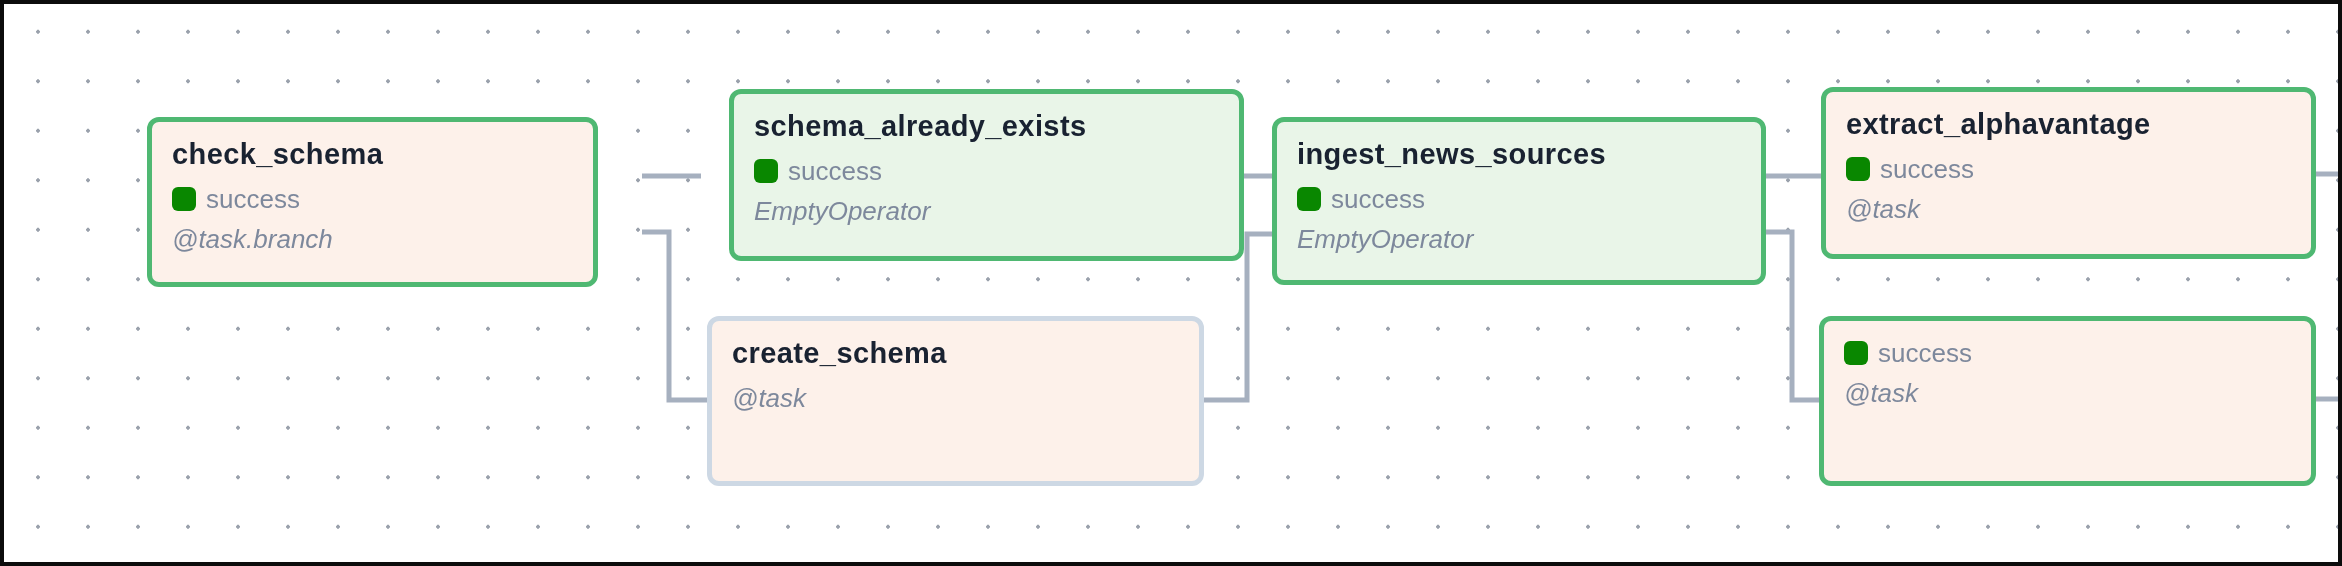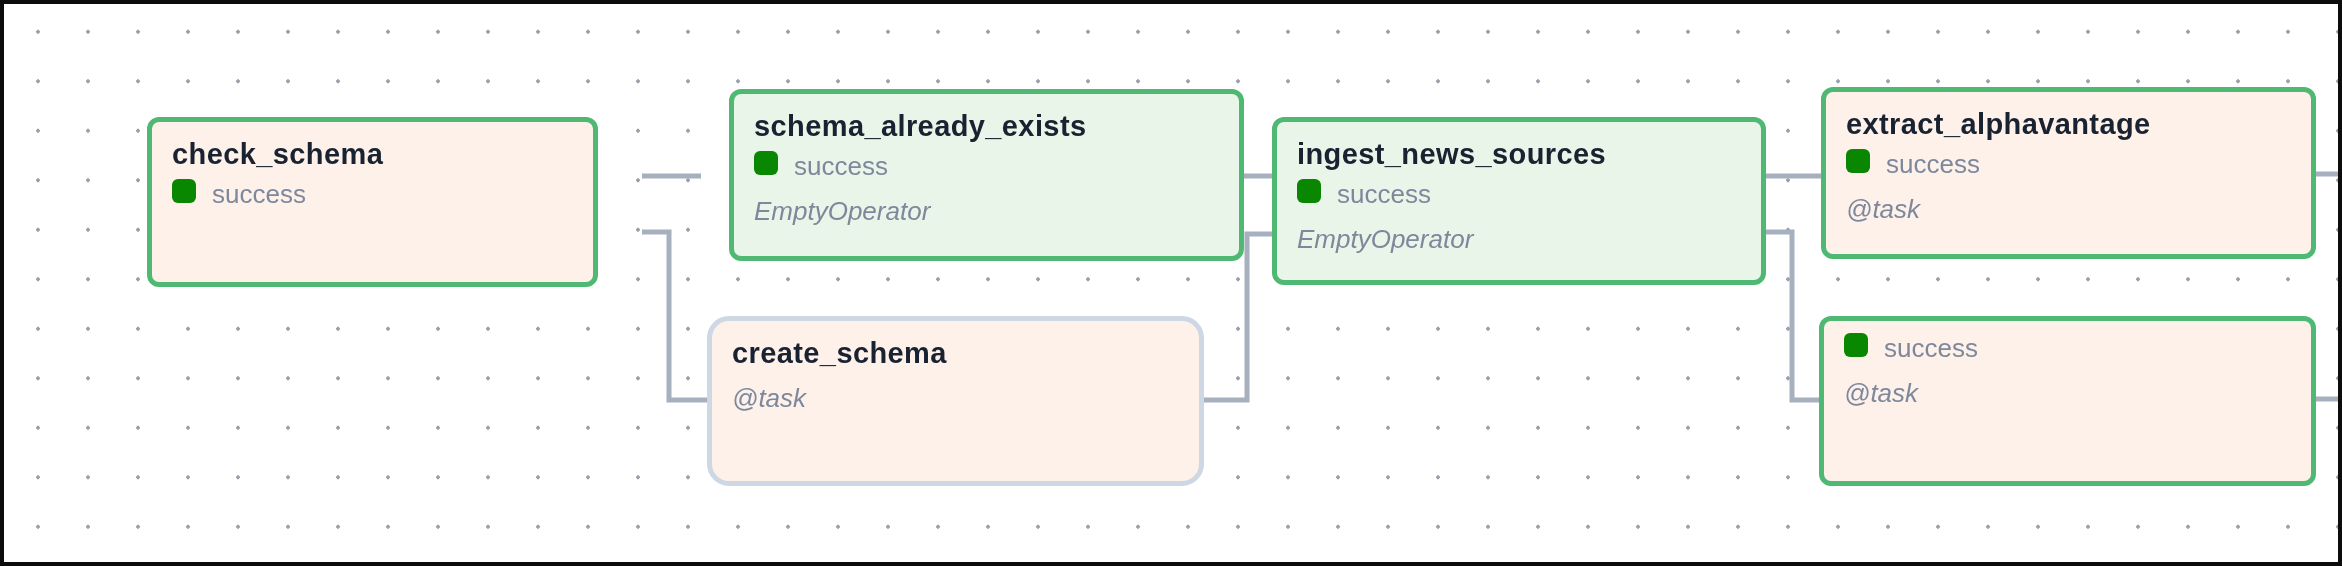--- a/index.html
+++ b/index.html
@@ -36,21 +36,22 @@
   .node .title {
     font-size: 29px;
     font-weight: bold;
     color: #192231;
     letter-spacing: 0.4px;
     margin: 4px 0 8px 0;
     white-space: nowrap;
   }
   .row {
     display: flex;
-    gap: 16px;
+    align-items: center;
+    gap: 10px;
     height: 40px;
   }
   .sq {
     width: 24px; height: 24px;
     border-radius: 6px;
     flex: 0 0 auto;
   }
   .meta {
     font-size: 26px;
     color: #7d889c;
@@ -72,32 +73,35 @@
         <polyline points="1762,228 1788,228 1788,396 1815,396" fill="none" stroke="#a6b0bf" stroke-width="5"></polyline>
         <polyline points="2312,170 2340,170" fill="none" stroke="#a6b0bf" stroke-width="5"></polyline>
         <polyline points="2312,395 2340,395" fill="none" stroke="#a6b0bf" stroke-width="5"></polyline>
       </svg>
       <div class="node" style="left: 143px; top: 113px; width: 451px; height: 170px; background: rgb(253, 241, 234); border-color: rgb(79, 184, 114);">
         <div class="title">check_schema</div>
         <div class="row">
           <div class="sq" style="background: rgb(9, 135, 0);"></div>
           <span class="meta">success</span>
         </div>
+        <div class="op-row">
+          <span class="meta">@task.branch</span>
+        </div>
       </div>
       <div class="node" style="left: 697px; top: 85px; width: 515px; height: 172px; background: rgb(233, 245, 232); border-color: rgb(79, 184, 114); margin-left: 28px;">
         <div class="title">schema_already_exists</div>
         <div class="row">
           <div class="sq" style="background: rgb(9, 135, 0);"></div>
           <span class="meta">success</span>
         </div>
         <div class="op-row">
           <span class="meta">EmptyOperator</span>
         </div>
       </div>
-      <div class="node" style="left: 703px; top: 312px; width: 497px; height: 170px; background: rgb(253, 241, 234); border-color: rgb(205, 216, 228); border-radius: 22px;">
+      <div class="node" style="left: 703px; top: 312px; width: 497px; height: 170px; background: rgb(253, 241, 234); border-color: rgb(205, 216, 228);">
         <div class="title">create_schema</div>
         <div class="op-row">
           <span class="meta">@task</span>
         </div>
       </div>
       <div class="node" style="left: 1268px; top: 113px; width: 494px; height: 168px; background: rgb(233, 245, 232); border-color: rgb(79, 184, 114);">
         <div class="title">ingest_news_sources</div>
         <div class="row">
           <div class="sq" style="background: rgb(9, 135, 0);"></div>
           <span class="meta">success</span>

